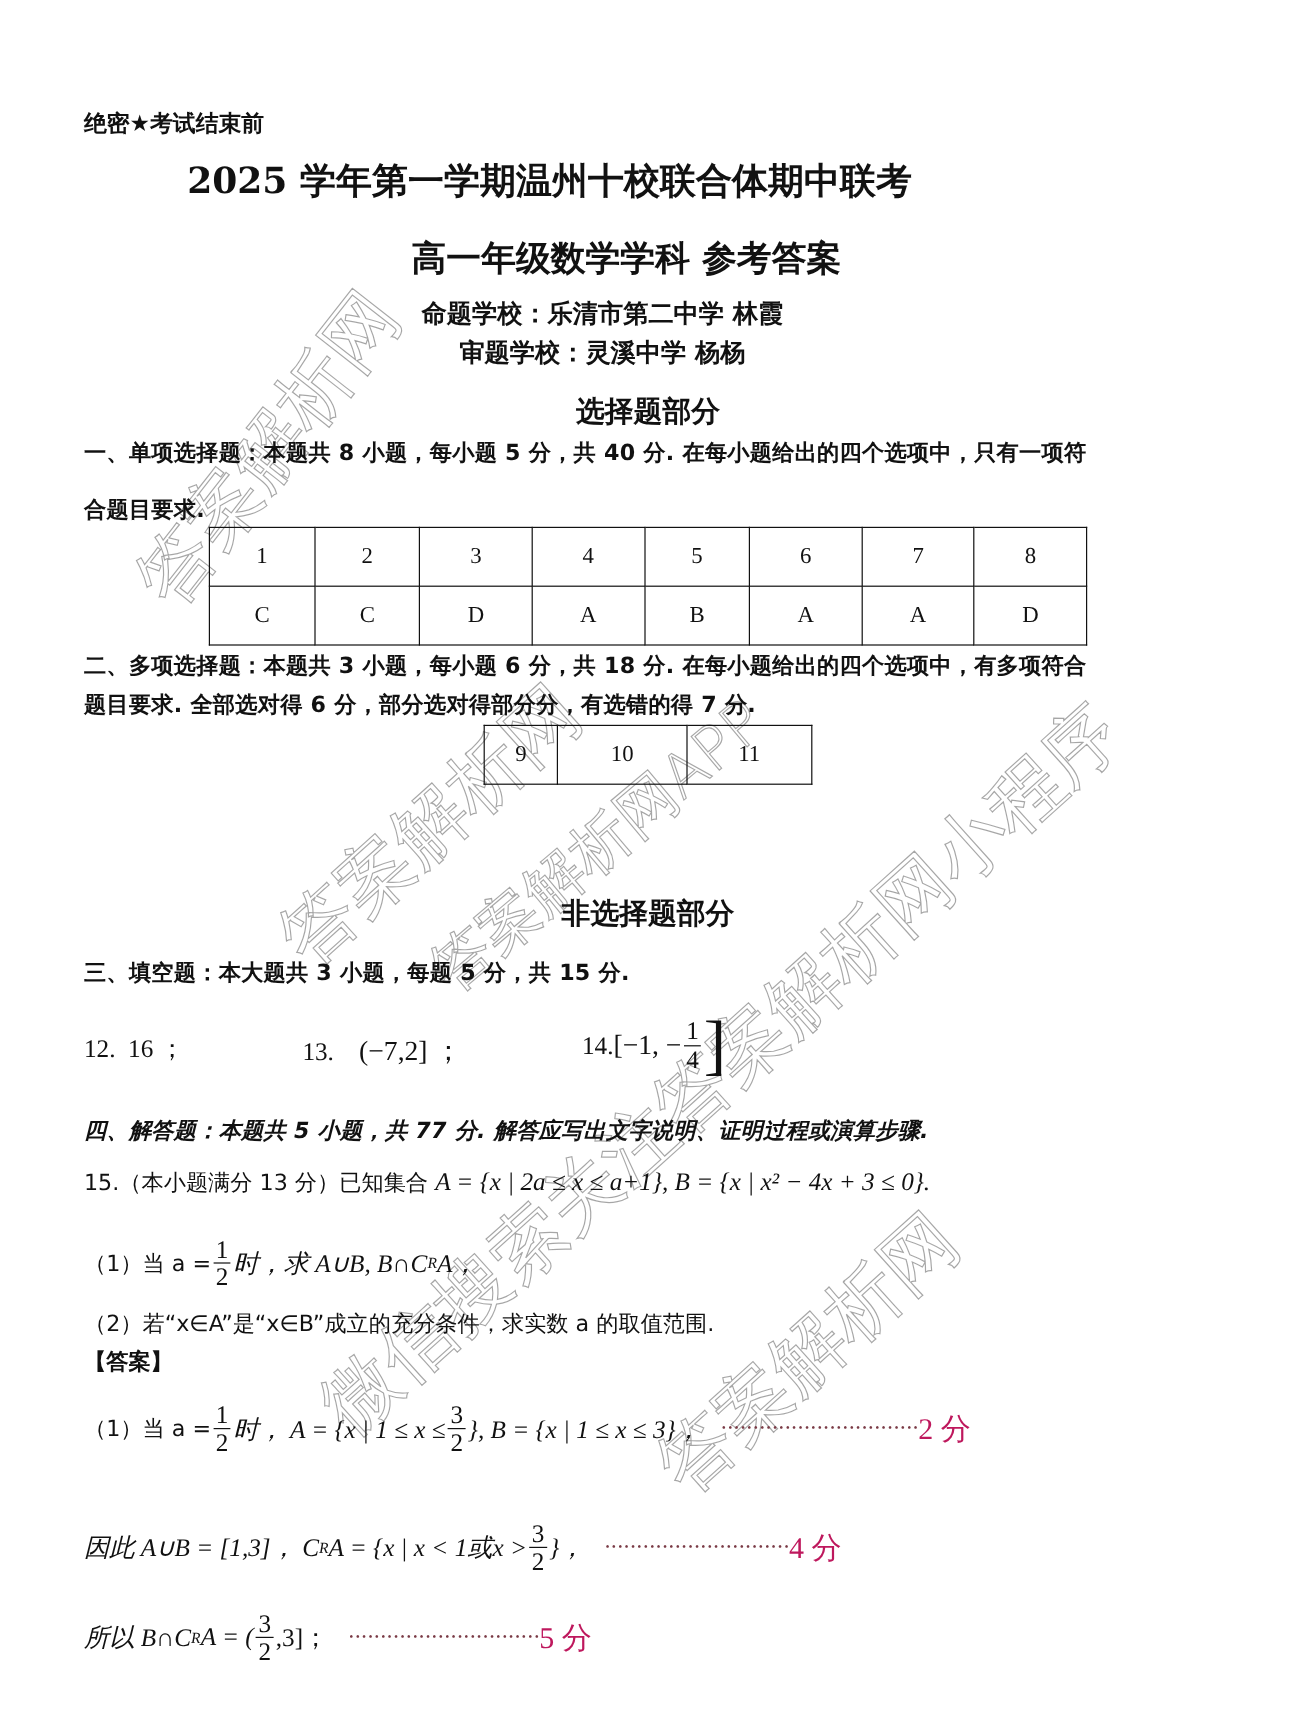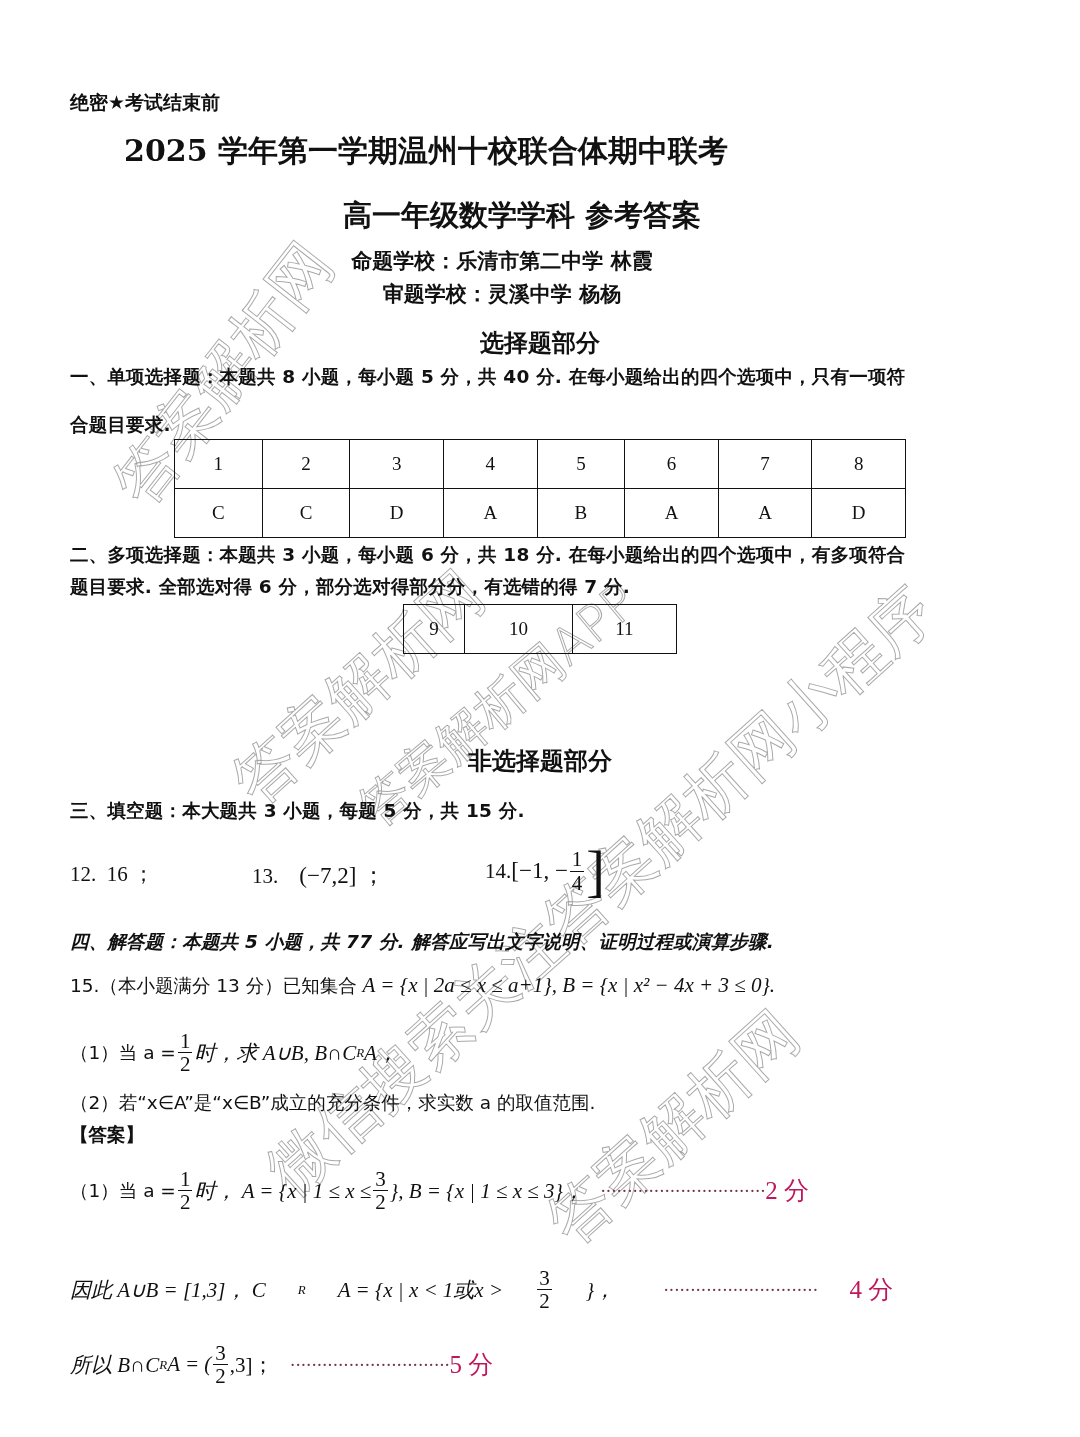--- a/index.html
+++ b/index.html
@@ -3,21 +3,21 @@
 <meta charset="utf-8">
 <style>
   html, body { margin: 0; padding: 0; background: #ffffff; }
   body {
     width: 1080px; height: 1437px; position: relative; overflow: hidden;
     font-family: "DejaVu Serif", "Liberation Serif", serif;
     color: #111;
   }
   .abs { position: absolute; white-space: nowrap; }
   .secret { left: 70px; top: 90px; font-size: 19px; font-weight: bold; font-family: "DejaVu Sans", sans-serif; }
-  .title1 { left: 0; width: 852px; text-align: center; top: 131px; font-size: 30px; font-weight: bold; }
+  .title1 { left: 0; width: 852px; text-align: center; top: 131px; font-size: 30px; font-weight: bold; padding-left: 32px; }
   .title2 { left: 0; width: 1044px; text-align: center; top: 196px; font-size: 29px; font-weight: bold; }
   .meta { left: 0; width: 984px; text-align: center; font-size: 21px; font-weight: bold; }
   .meta1 { top: 247px; padding-left: 20px; box-sizing: border-box; }
   .meta2 { top: 280px; padding-left: 20px; box-sizing: border-box; }
   .section { left: 0; width: 1080px; text-align: center; font-size: 24px; font-weight: bold; }
   .para { left: 70px; font-size: 18.5px; font-weight: bold; font-family: "DejaVu Sans", sans-serif; letter-spacing: 0.2px; }
   table.ans { position: absolute; border-collapse: collapse; }
   table.ans td {
     border: 1.6px solid #111; text-align: center; font-size: 19px;
     font-family: "Liberation Serif", serif; height: 46px;
@@ -143,21 +143,21 @@
   <span class="math it"> 时，  A = {x | 1 ≤ x ≤ </span>
   <span class="frac math">
     <span class="num">3</span>
     <span>2</span>
   </span>
   <span class="math it">}, B = {x | 1 ≤ x ≤ 3}，</span>
   <span class="dots" style="margin-left:16px;">·······························</span>
   <span class="score">2 分</span>
 </div>
 
-<div class="abs q" style="left:70px;top:1267px;display:flex;align-items:center;gap:32px;">
+<div class="abs q" style="left:70px;top:1267px;display:flex;align-items:center;">
   <span class="math it">因此 A∪B = [1,3]，  C</span>
     <sub class="math it" style="font-size:13px;">R</sub>
   <span class="math it">A = {x | x &lt; 1或x &gt; </span>
   <span class="frac math">
     <span class="num">3</span>
     <span>2</span>
   </span>
   <span class="math it">}，</span>
   <span class="dots" style="margin-left:16px;">·····························</span>
   <span class="score">4 分</span>

